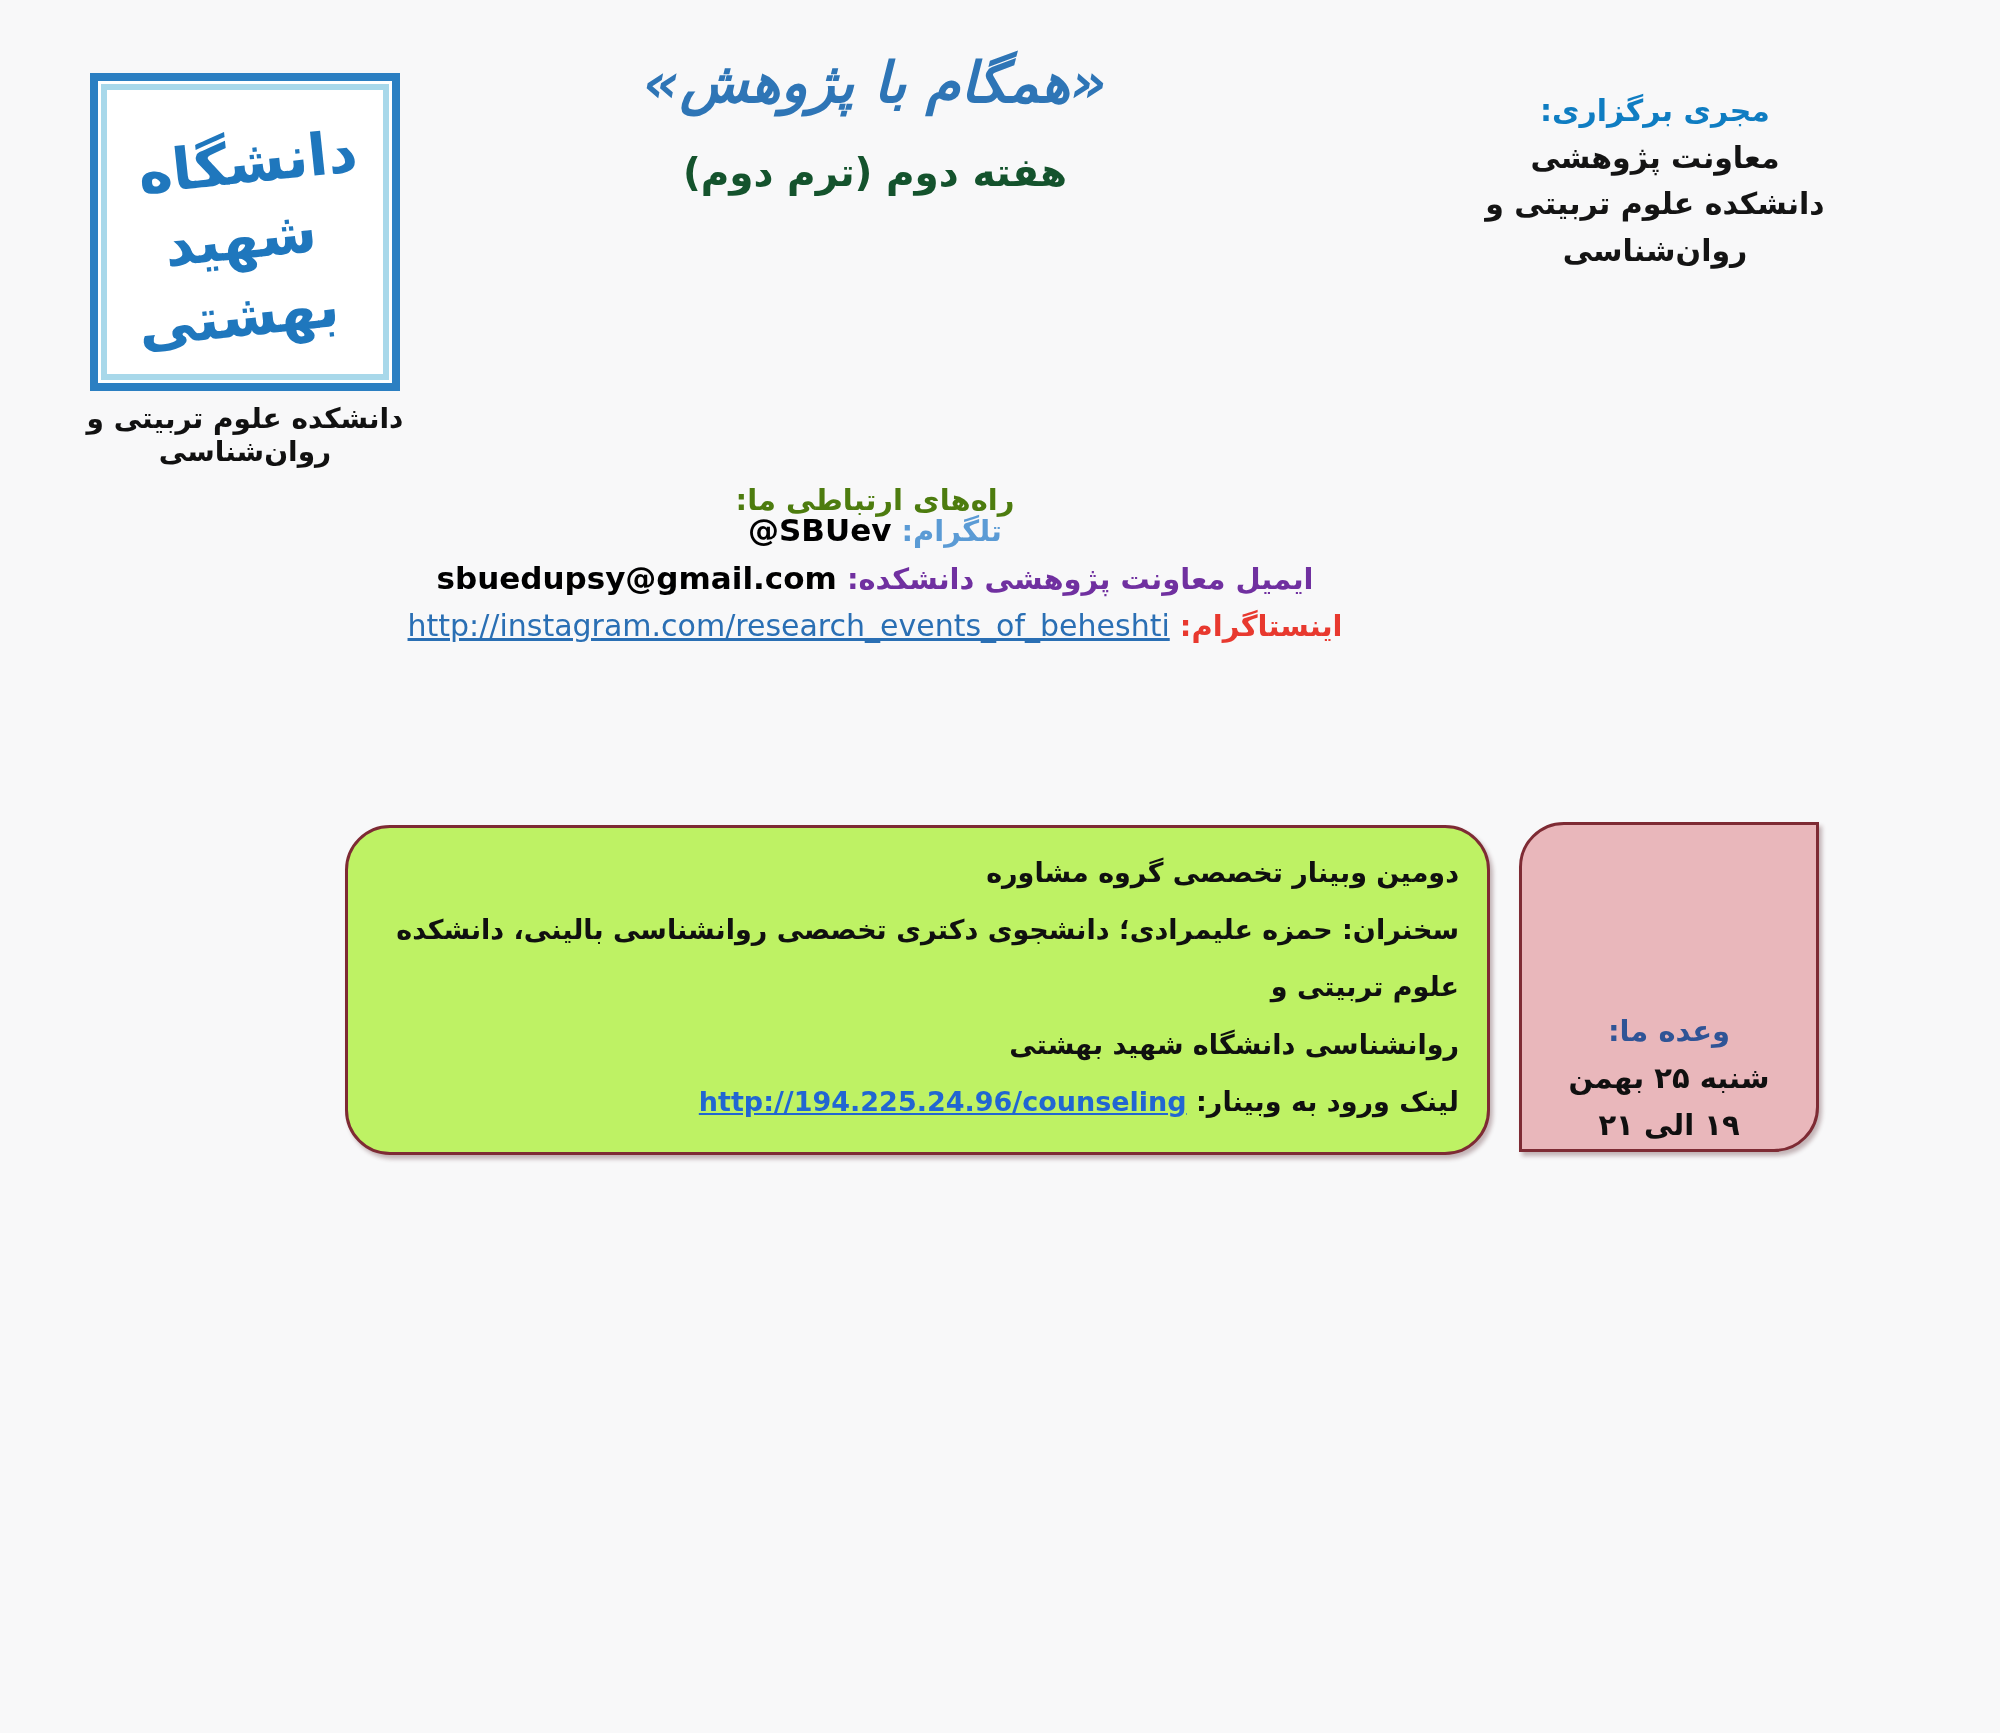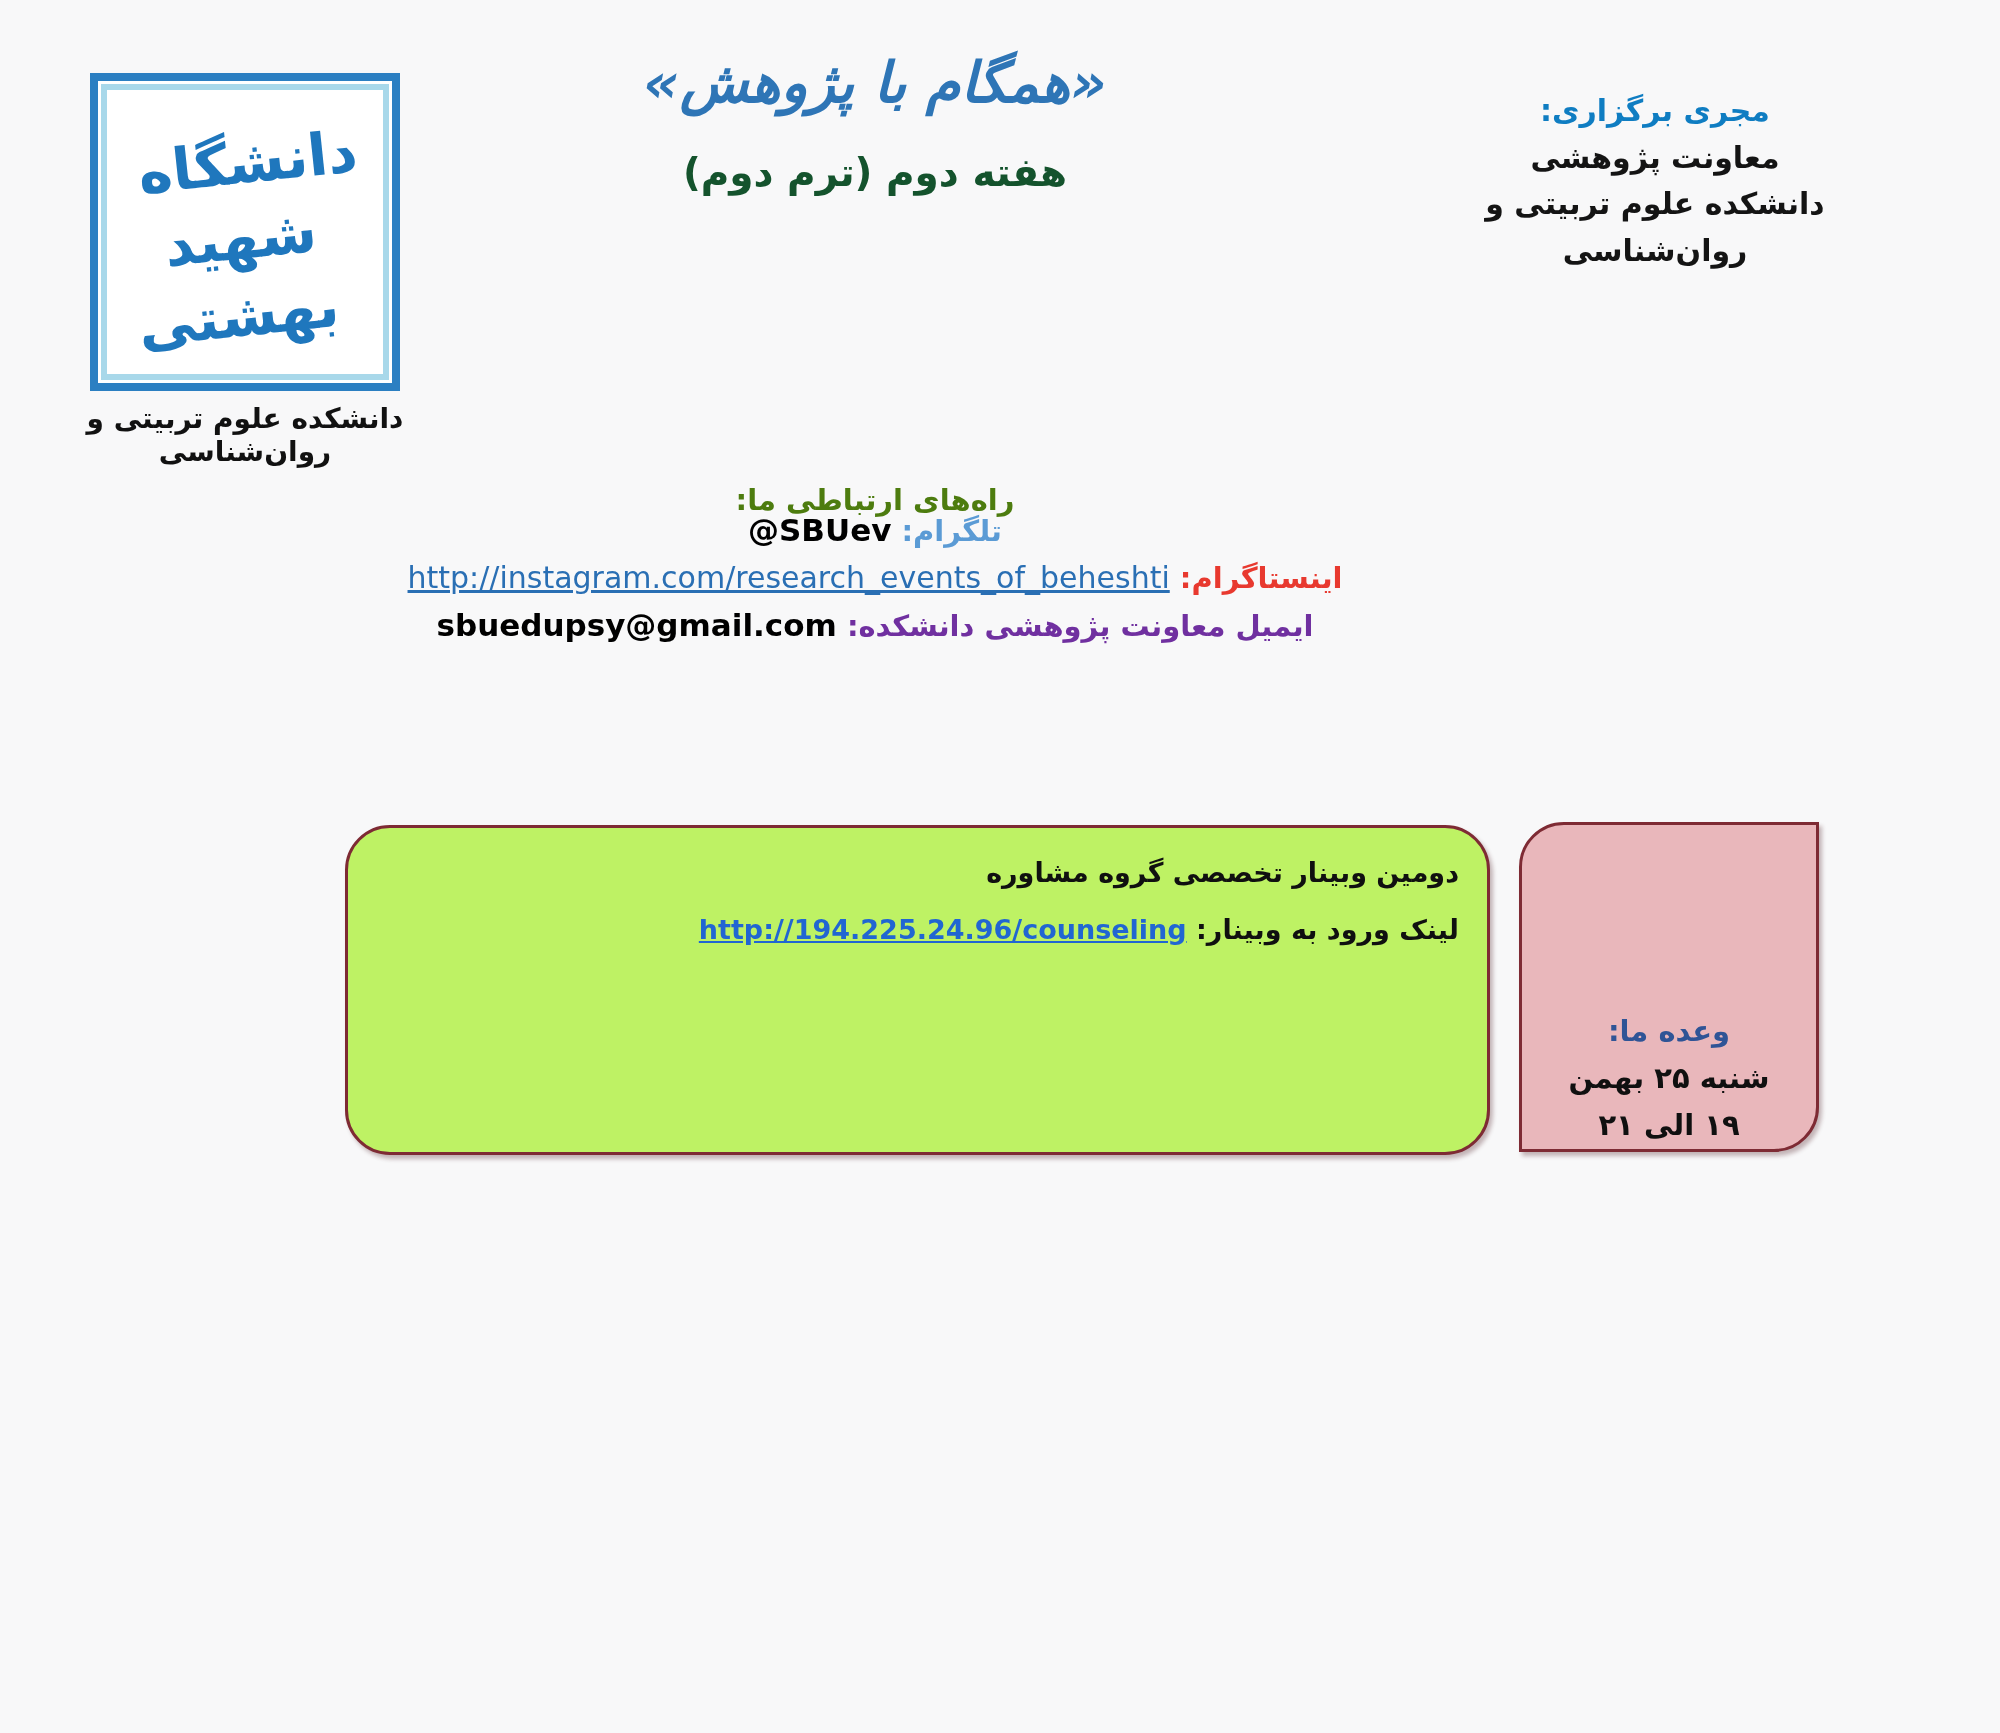--- a/index.html
+++ b/index.html
@@ -90,31 +90,33 @@
     <div class="org-line">دانشکده علوم تربیتی و روان‌شناسی</div>
   </div>
 
   <div class="contact">
     <div class="contact-heading">راه‌های ارتباطی ما:</div>
     <div class="contact-line">
       <span class="tg-label">تلگرام:</span>
       <bdi class="tg-value" dir="ltr">@SBUev</bdi>
     </div>
     <div class="contact-line">
+      <span class="em-label">ایمیل معاونت پژوهشی دانشکده:</span>
+      <bdi class="em-value" dir="ltr">sbuedupsy@gmail.com</bdi>
+    </div>
+    <div class="contact-line">
       <span class="ig-label">اینستاگرام:</span>
       <a class="ig-link" dir="ltr">http://instagram.com/research_events_of_beheshti</a>
-    </div>
-    <div class="contact-line">
-      <span class="em-label">ایمیل معاونت پژوهشی دانشکده:</span>
-      <bdi class="em-value" dir="ltr">sbuedupsy@gmail.com</bdi>
     </div>
   </div>
 
   <div class="webinar-box">
     <div class="wb-title">دومین وبینار تخصصی گروه مشاوره</div>
+    <div class="wb-line wb-speaker">سخنران: حمزه علیمرادی؛ دانشجوی دکتری تخصصی روانشناسی بالینی، دانشکده علوم تربیتی و
+روانشناسی دانشگاه شهید بهشتی</div>
     <div class="wb-line">
       <span>لینک ورود به وبینار:</span>
       <a class="wb-link" dir="ltr">http://194.225.24.96/counseling</a>
     </div>
   </div>
 
   <div class="schedule-box">
     <div class="sch-label">وعده ما:</div>
     <div class="sch-line">شنبه ۲۵ بهمن</div>
     <div class="sch-line">۱۹ الی ۲۱</div>

